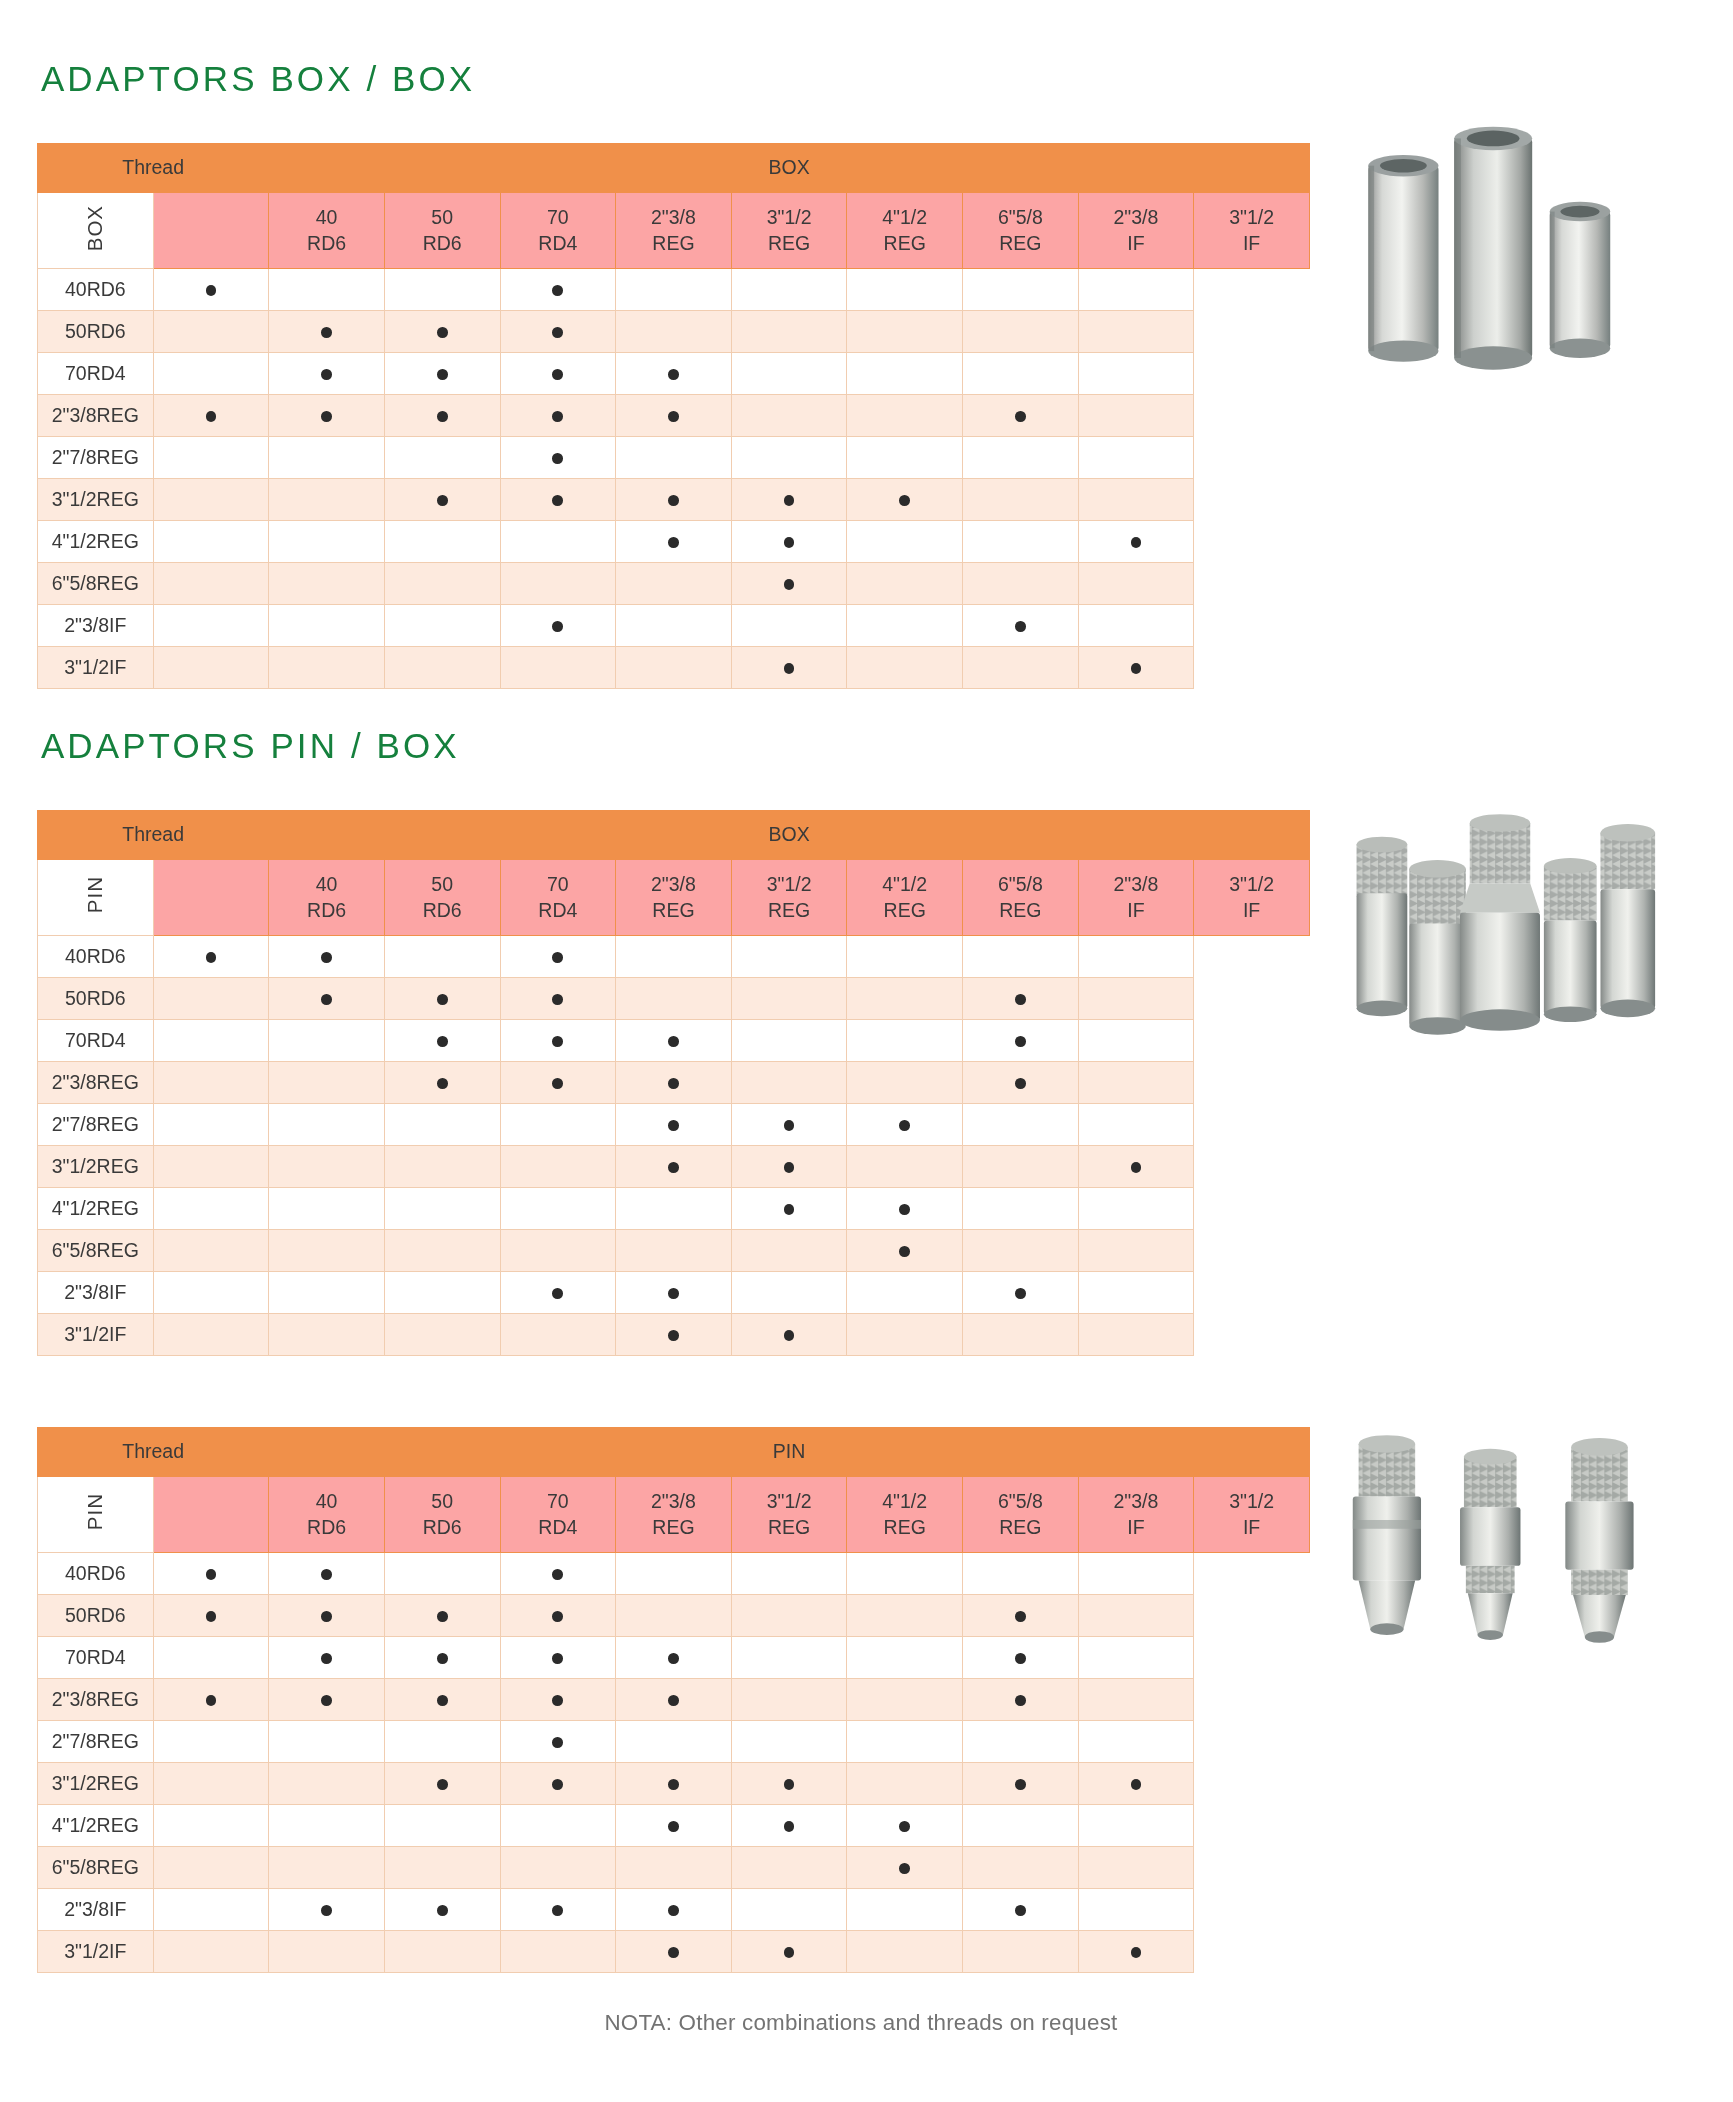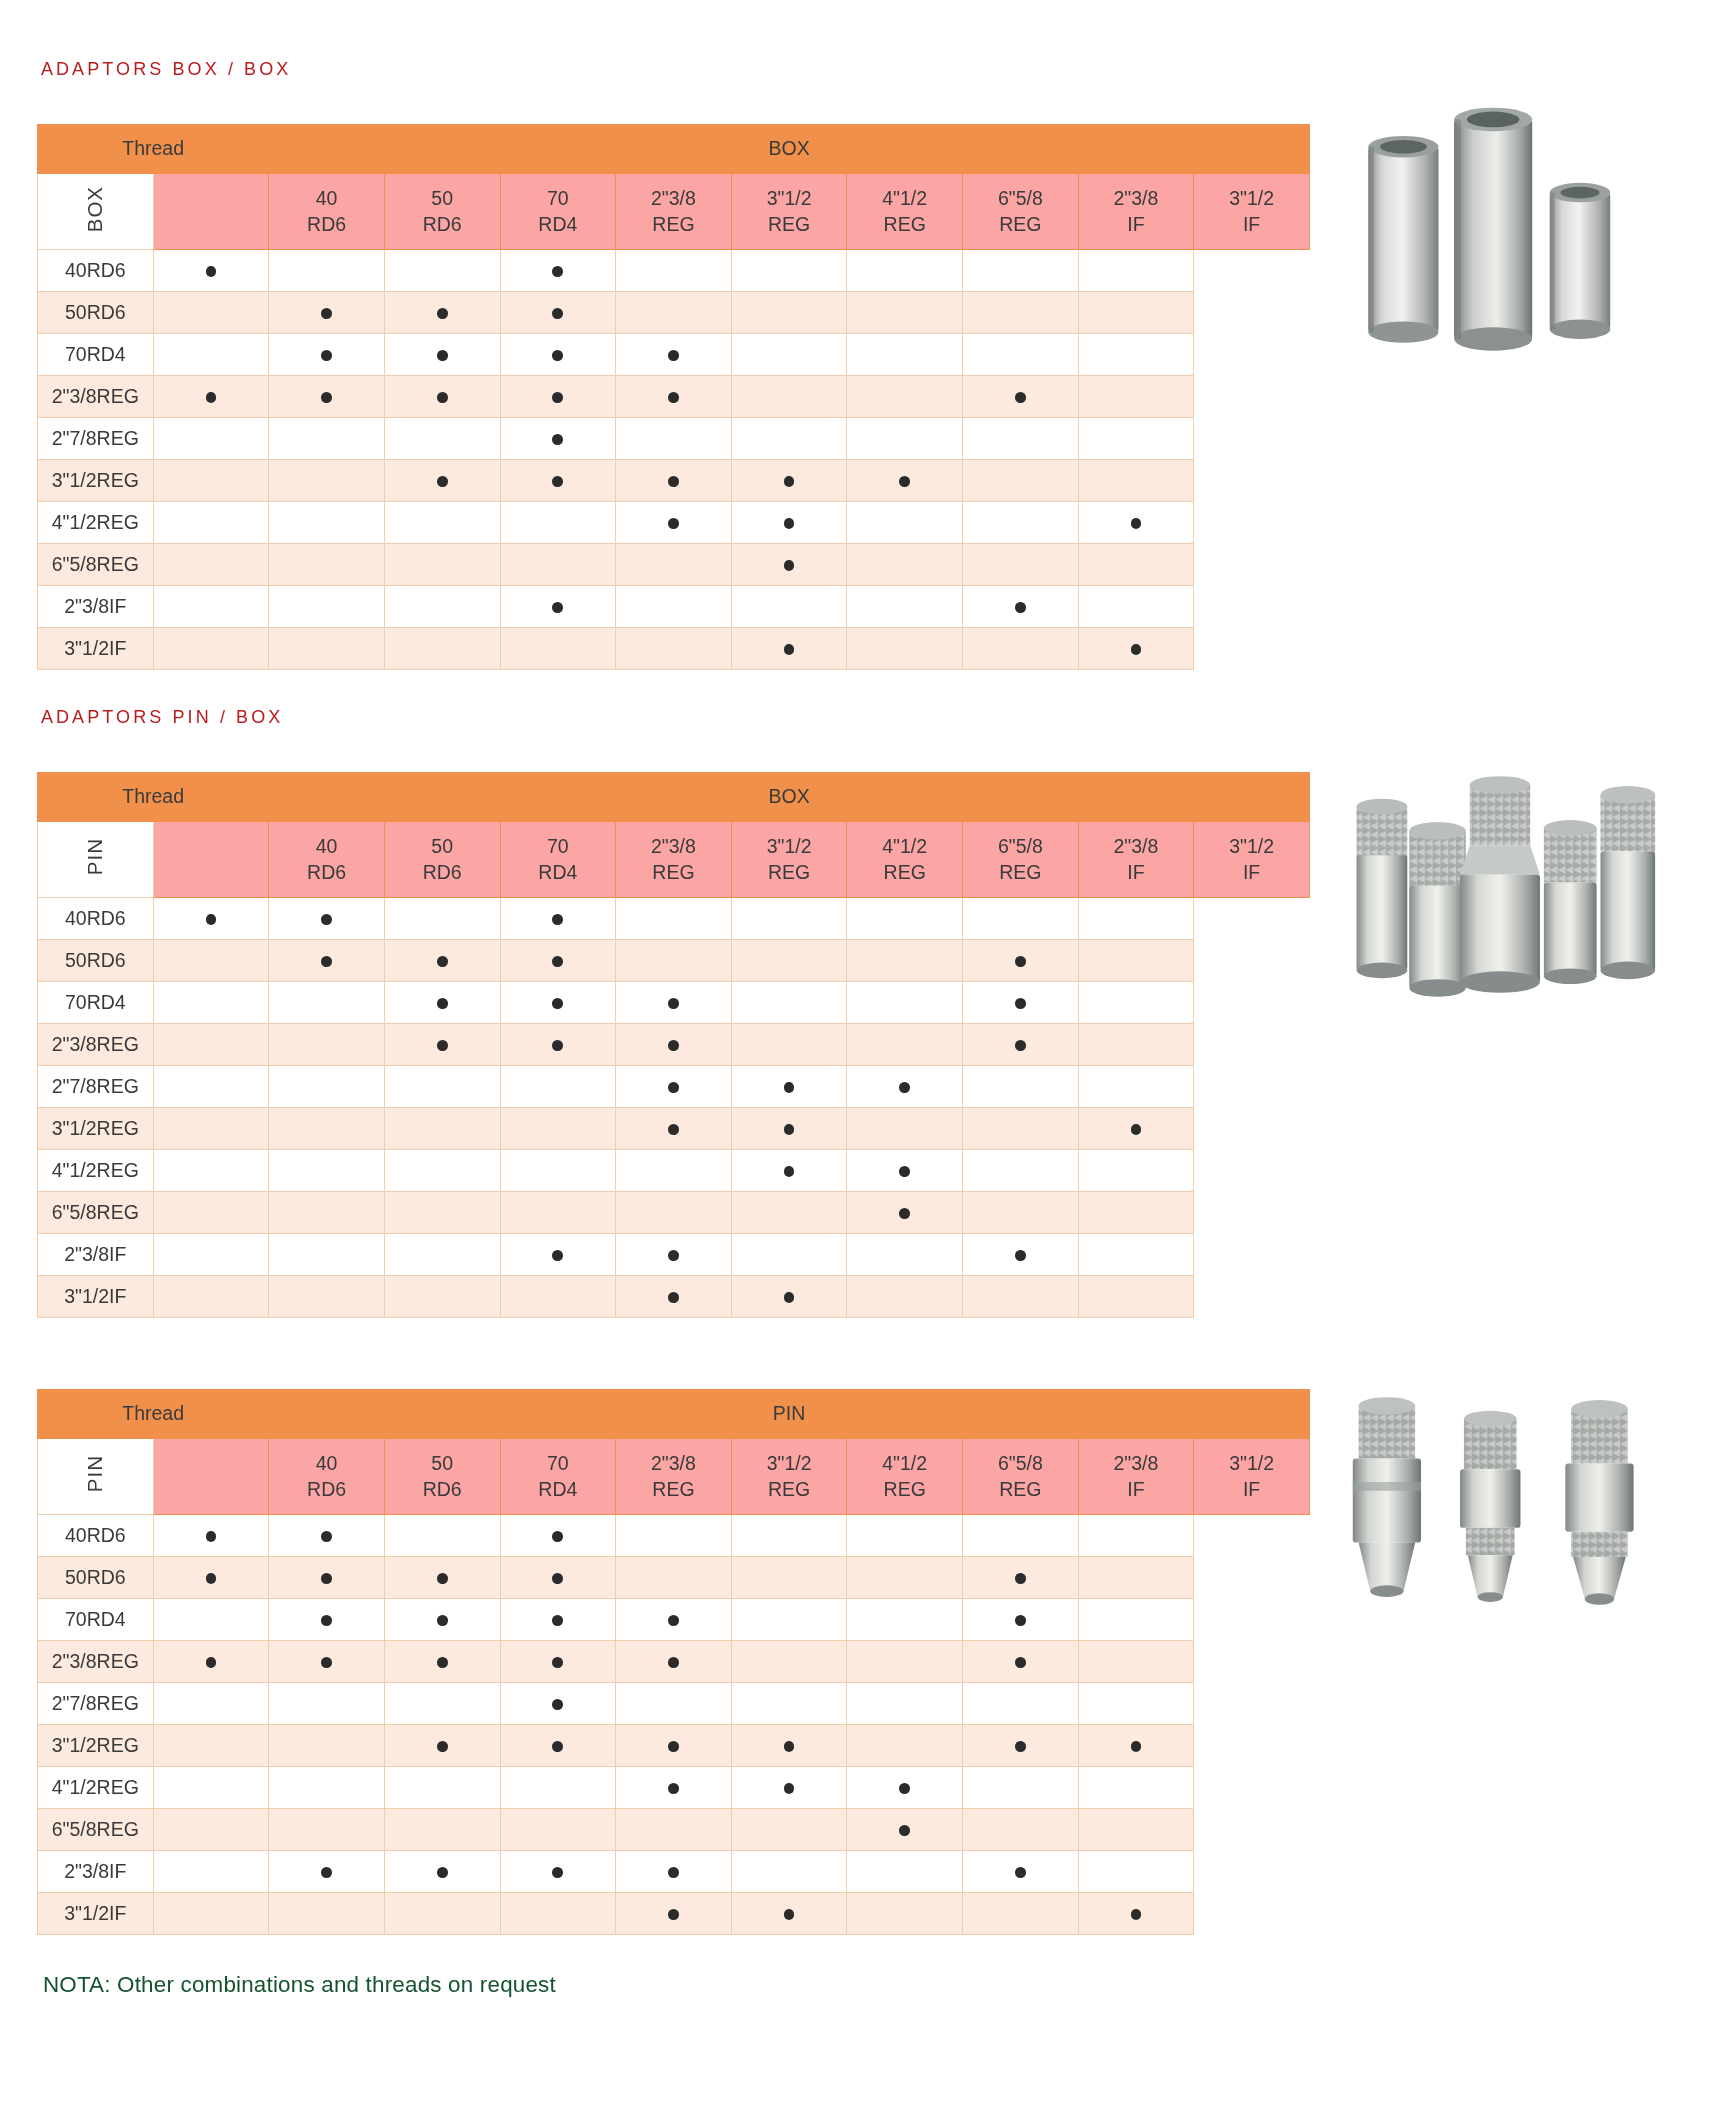--- a/index.html
+++ b/index.html
@@ -19,22 +19,22 @@
     position: relative;
     width: 1733px;
     min-height: 2103px;
     padding: 59px 54px 19.5px 37px;
   }
   .section {
     position: relative;
     margin-bottom: 37px;
   }
   .section-title {
-    color: #b91c1c;
-    font-size: 18px;
+    color: #15803d;
+    font-size: 35px;
     letter-spacing: 3.1px;
     font-weight: 400;
     margin: 0 0 9.8px 3.9px;
     font-family: "Liberation Sans", sans-serif;
   }
   .sec-body {
     display: flex;
     align-items: flex-start;
   }
   .table-wrap {
@@ -121,23 +121,24 @@
     flex: 1 1 auto;
     display: flex;
     align-items: center;
     justify-content: center;
     min-height: 293px;
     padding-left: 29px;
   }
   .photo svg { display: block; }
   .nota {
     font-size: 22.4px;
-    color: #14532d;
+    color: #737373;
     margin: 25px 0 0 5.9px;
     letter-spacing: 0.2px;
+    text-align: center;
   }
 </style>
 </head>
 <body>
 
 <div class="page">
 
   <div class="section">
     <div class="section-title">ADAPTORS BOX / BOX</div>
     <div class="sec-body">

